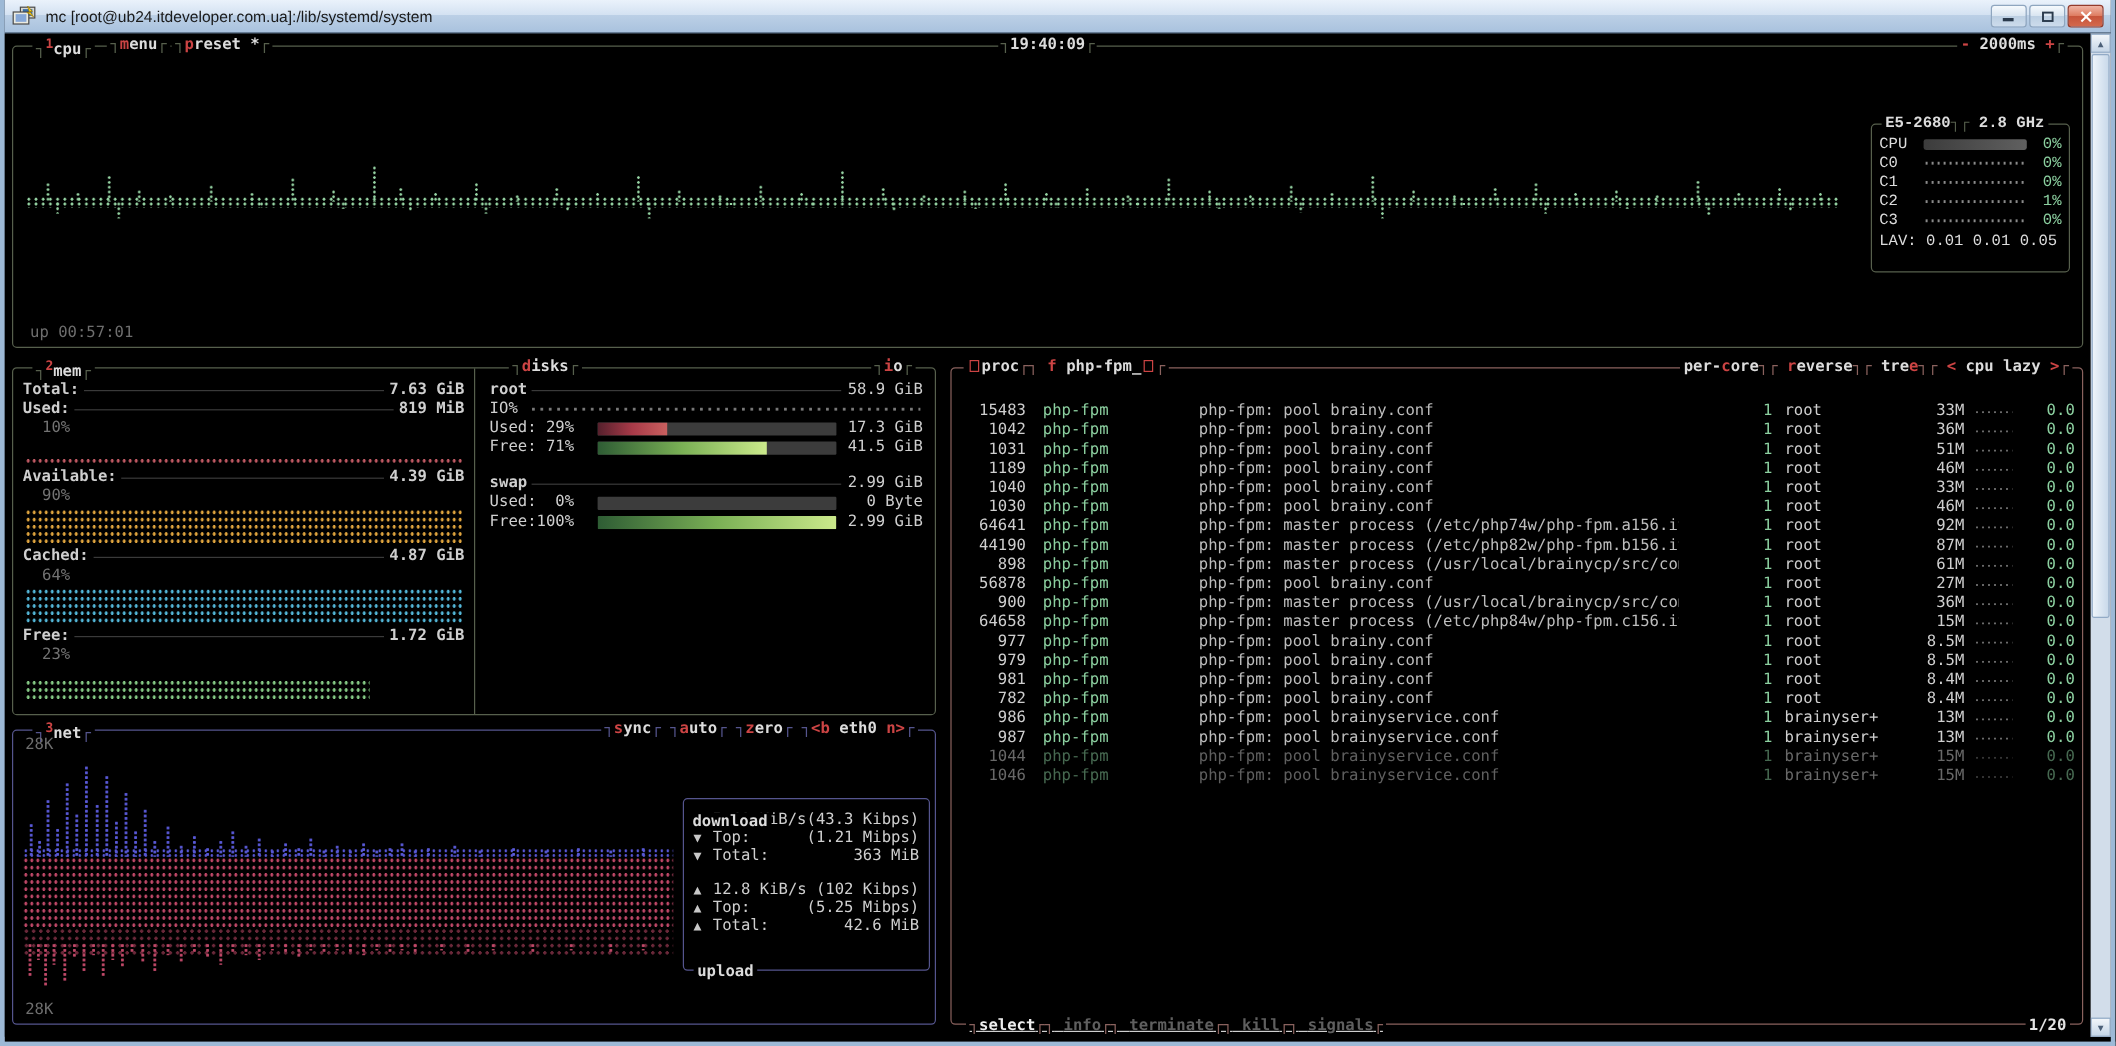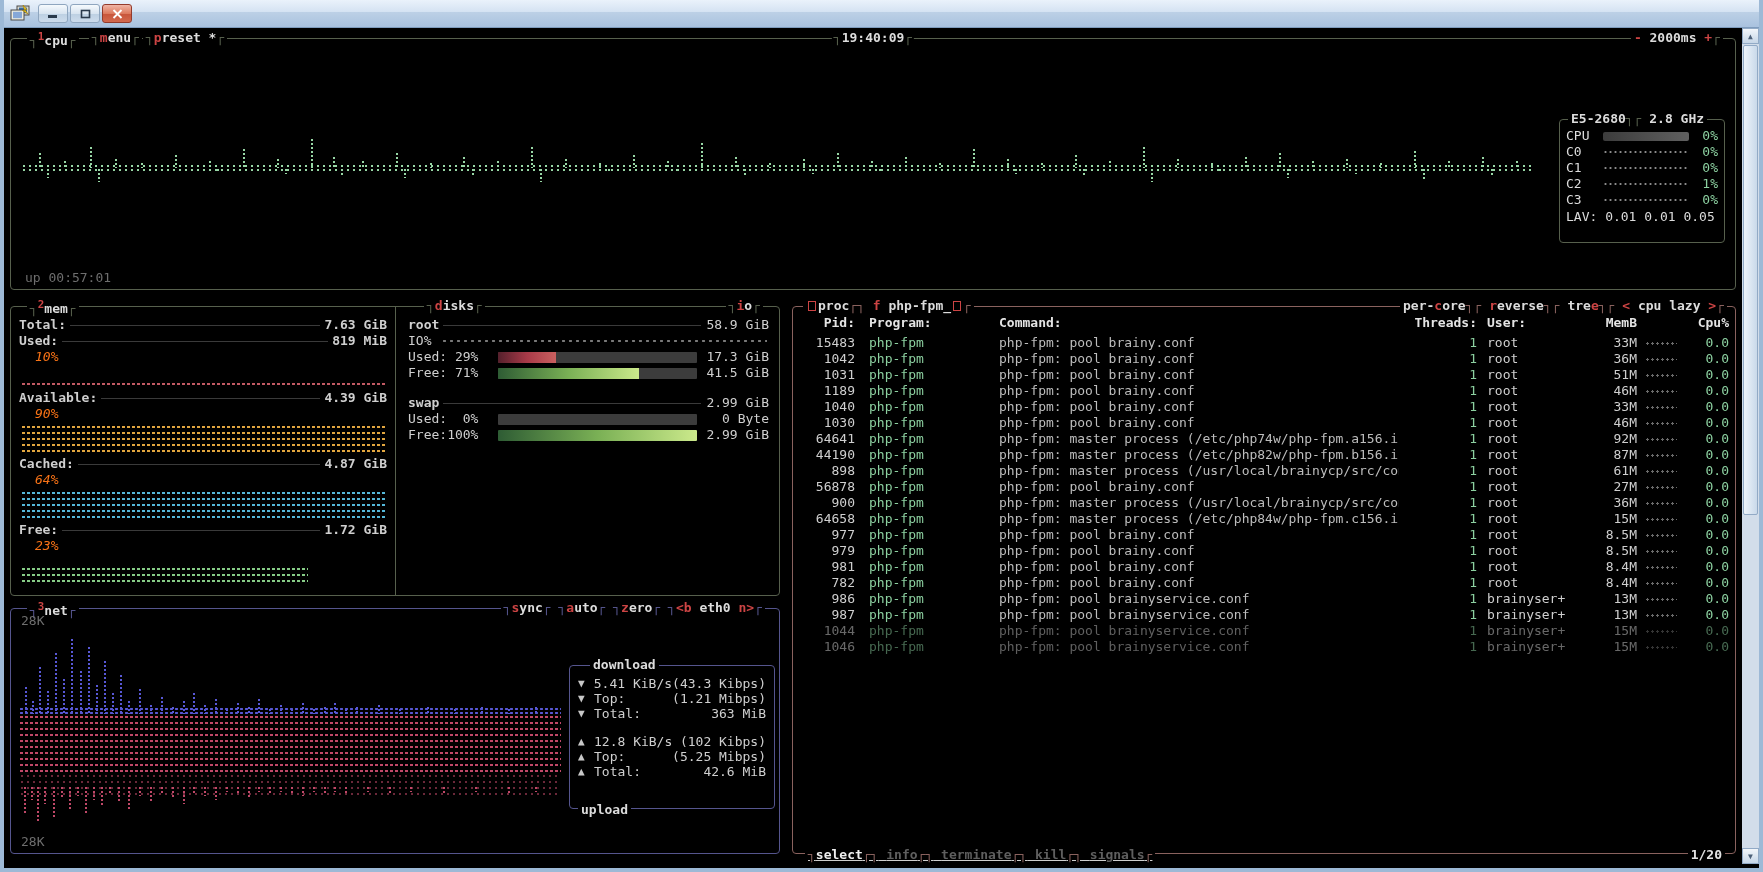--- a/index.html
+++ b/index.html
@@ -36,41 +36,41 @@
   .dim { opacity:.5; }
 
   
   #cpu-box { left:6px; top:10px; width:1726px; height:252px; }
   #cpu-graph { position:absolute; left:10px; top:10px; right:16px; bottom:34px; }
   .cpu-band { position:absolute; top:calc(58% - 4px); height:9px; width:89%;
     background-image:radial-gradient(circle, #97d6a5 1.1px, transparent 1.3px); background-size:6px 4px; }
   .spike { position:absolute; width:4px; background-image:radial-gradient(circle, #97d6a5 1px, transparent 1.2px); background-size:4px 4px; }
   .spike.blue { background-image:radial-gradient(circle, #5858d6 1.1px, transparent 1.3px); }
   .spike.red { background-image:radial-gradient(circle, #c04868 1.1px, transparent 1.3px); }
-  #cpu-sub { position:absolute; right:10px; top:80px; width:166px; height:124px; border:1px solid #57604d; border-radius:4px; padding:8px 6px 0 6px; }
+  #cpu-sub { position:absolute; right:10px; top:64px; width:166px; height:124px; border:1px solid #57604d; border-radius:4px; padding:8px 6px 0 6px;font-family:Liberation Mono, monospace; }
   #cpu-sub .tag { left:8px; font-weight:bold; }
   .crow { display:flex; height:16px; line-height:16px; align-items:center; }
   .crow .lbl { width:32px; color:#dcdcdc; }
   .crow .mid { flex:1; margin:0 5px; position:relative; }
   .cpu-meter { height:9px; border-radius:2px; background:linear-gradient(90deg,#3c3c3c,#606060); }
   .cdots { height:4px; background-image:radial-gradient(circle, #8a8a8a 1px, transparent 1.2px); background-size:5px 4px; }
   .crow .val { width:24px; text-align:right; }
   .lavrow { height:18px; line-height:18px; color:#dcdcdc; white-space:nowrap; }
   #uptime { position:absolute; left:14px; bottom:4px; color:#6e6e6e; }
   #clockwrap { position:absolute; top:-9px; left:50%; transform:translateX(-50%); background:#000; padding:0 2px; color:#dcdcdc; font-weight:bold; }
   #interval { position:absolute; top:-9px; right:12px; background:#000; padding:0 3px; color:#dcdcdc; font-weight:bold; }
 
   
   #mem-box { left:6px; top:278px; width:770px; height:290px; }
   #mem-left { position:absolute; left:0; top:0; width:384px; bottom:0; padding:10px 8px 0 8px; }
   #mem-divider { position:absolute; left:384px; top:0; bottom:0; border-left:1px solid #57604d; }
   .mrow { display:flex; height:16px; line-height:16px; align-items:center; font-weight:bold; }
   .mrow .fill { flex:1; margin:0 4px; border-top:1px solid #3a3a3a; }
   .mrow .mval { white-space:nowrap; }
-  .pctrow { height:16px; line-height:16px; padding-left:16px; color:#f97316;font-style:italic; }
+  .pctrow { height:16px; line-height:16px; padding-left:16px; color:#737373; }
   .band { margin:2px 2px; background-size:5px 6px; background-image:radial-gradient(circle, #fff 1.2px, transparent 1.4px); }
   .b-used { height:7px; margin-top:16px; background-image:radial-gradient(circle, #c25a64 1.2px, transparent 1.4px); }
   .b-available { height:30px; margin-top:2px; background-image:radial-gradient(circle, #e2a63f 1.2px, transparent 1.4px); }
   .b-cached { height:30px; margin-top:2px; background-image:radial-gradient(circle, #54b8da 1.2px, transparent 1.4px); }
   .b-free { height:18px; margin-top:12px; width:78%; background-image:radial-gradient(circle, #86cb86 1.2px, transparent 1.4px); }
 
   #disks-area { position:absolute; left:385px; right:0; top:0; bottom:0; padding:10px 10px 0 12px; }
   .drow { display:flex; height:16px; line-height:16px; align-items:center; }
   .drow .dname { font-weight:bold; }
   .drow .fill { flex:1; margin:0 4px; border-top:1px solid #3a3a3a; }
@@ -90,21 +90,21 @@
   #net-graph { position:absolute; left:8px; top:10px; right:218px; bottom:8px; }
   .net-blue-base { position:absolute; top:calc(42% - 7px); height:7px; left:0; width:100%;
     background-image:radial-gradient(circle, #5858d6 1.1px, transparent 1.3px); background-size:5px 4px; }
   .net-red-band { position:absolute; top:42%; height:26%; left:0; width:100%;
     background-image:radial-gradient(circle, #c04868 1.2px, transparent 1.4px); background-size:5px 6px; }
   .net-red-band2 { position:absolute; top:68%; height:11%; left:0; width:100%; opacity:.55;
     background-image:radial-gradient(circle, #c04868 1.2px, transparent 1.4px); background-size:6px 6px; }
   .scale-top { position:absolute; left:10px; top:4px; color:#6e6e6e; }
   .scale-bottom { position:absolute; left:10px; bottom:4px; color:#6e6e6e; }
   #dl-panel { position:absolute; right:4px; top:56px; width:206px; height:144px; border:1px solid #55558e; border-radius:4px; padding:10px 8px 0 8px; background:#000; }
-  #dl-panel .tag { left:20px; }
+  #dl-panel .tag { left:4px;margin-top:20px; }
   #dl-panel .btag { left:8px; font-weight:bold; color:#dcdcdc; }
   .nrow { display:flex; height:15px; line-height:15px; }
   .nrow .arr { width:16px; color:#c8c8c8; font-size:11px; }
   .nrow .nlbl { white-space:nowrap; }
   .nrow .nval { flex:1; text-align:right; white-space:nowrap; }
   .ngap { height:13px; }
 
   
   #proc-box { left:788px; top:278px; width:944px; height:548px; border-color:#8a625e; }
   #proc-tags-left { position:absolute; top:-9px; left:10px; background:#000; padding:0 3px; font-weight:bold; color:#dcdcdc; }
@@ -138,20 +138,21 @@
   <div class="titlebar">
     <span class="app-icon">
       <svg width="22" height="18" viewBox="0 0 22 18">
         <rect x="7" y="1" width="12" height="9" fill="#d9d9cf" stroke="#4a4a4a"></rect>
         <rect x="9" y="2.6" width="8" height="5.6" fill="#3a6ea5"></rect>
         <rect x="1" y="5" width="13" height="10" fill="#ebebe1" stroke="#4a4a4a"></rect>
         <rect x="3" y="6.8" width="9" height="6.4" fill="#86a8d8"></rect>
         <path d="M13 0 L17 4.6 L14.8 4.6 L18 9 L12.4 5.4 L14.6 5.4 Z" fill="#ffd426" stroke="#9c7a00" stroke-width="0.6"></path>
       </svg>
     </span>
+    <span class="title-text">mc [root@ub24.itdeveloper.com.ua]:/lib/systemd/system</span>
     <div class="win-buttons">
       <div class="win-btn">
           <svg width="12" height="9">
             <rect x="1" y="6" width="9" height="3" fill="#2a3a4c"></rect>
           </svg>
         </div>
       <div class="win-btn">
           <svg width="11" height="10">
             <rect x="1.5" y="1.5" width="8" height="7" fill="none" stroke="#2a3a4c" stroke-width="1.6"></rect>
           </svg>
@@ -519,30 +520,20 @@
           <span><span class="tofu"></span><span>proc</span><span class="cornp">┌┐</span></span>
           <span> <span class="key">f</span> <span>php-fpm_</span><span class="tofu"></span><span class="cornp">┌</span></span>
         </span>
         <span id="proc-tags-right">
           <span><span>per-</span><span class="key">c</span><span>ore</span><span class="cornp">┐┌</span></span>
           <span><span class="key">r</span><span>everse</span><span class="cornp">┐┌</span></span>
           <span><span>tre</span><span class="key">e</span><span class="cornp">┐┌</span></span>
           <span><span class="key">&lt;</span> <span>cpu lazy</span> <span class="key">&gt;</span><span class="cornp">┌</span></span>
         </span>
 
-        <div class="phead prow hdr">
-          <span class="c-pid">Pid:</span>
-          <span class="c-prog">Program:</span>
-          <span class="c-cmd">Command:</span>
-          <span class="c-thr">Threads:</span>
-          <span class="c-usr">User:</span>
-          <span class="c-mem">MemB</span>
-          <span class="c-dots"></span>
-          <span class="c-cpu">Cpu%</span>
-        </div>
 
         <div id="proc-rows">
 
             <div class="prow">
               <span class="c-pid">15483</span>
               <span class="c-prog">php-fpm</span>
               <span class="c-cmd">php-fpm: pool brainy.conf</span>
               <span class="c-thr">1</span>
               <span class="c-usr">root</span>
               <span class="c-mem">33M</span>

